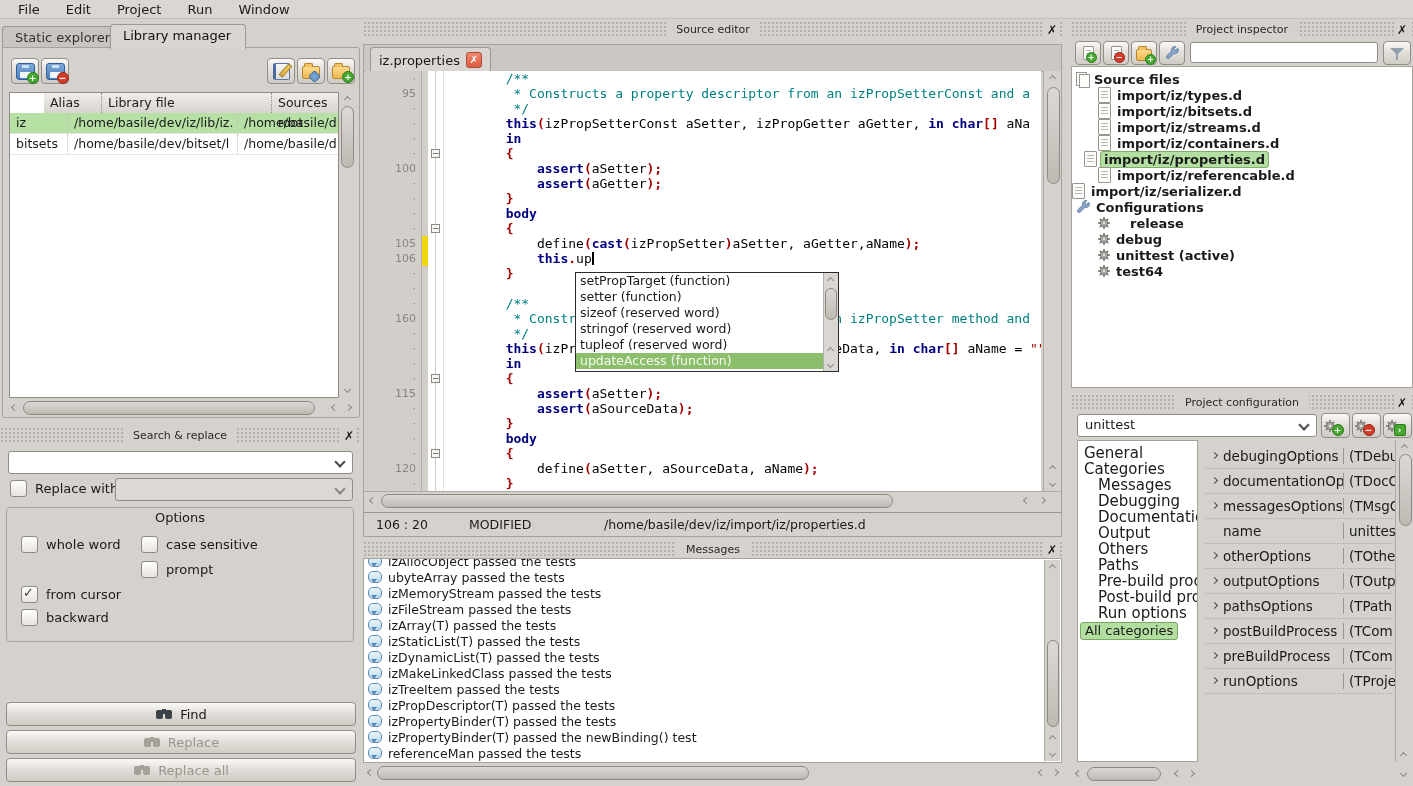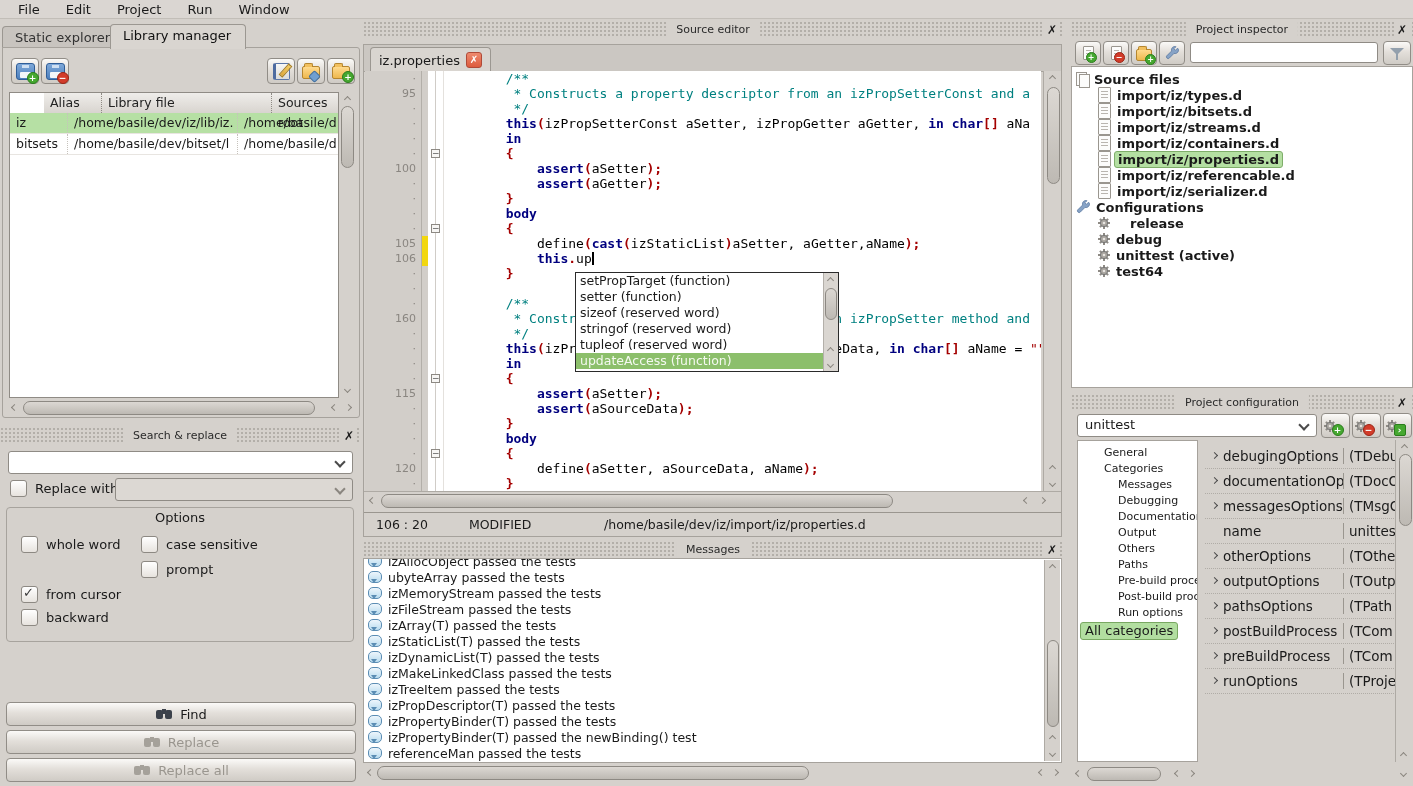--- a/index.html
+++ b/index.html
@@ -114,21 +114,21 @@
   #popup .it{height:16px;line-height:16px;font-size:12.5px;padding-left:4px;white-space:nowrap;}
   #popup .it.sel{background:#8cbf6b;color:#f4f9f0;}
   #pscroll{position:absolute;right:0;top:0;width:14px;height:100%;background:#dad6d1;border-left:1px solid #b3afa9;}
   
   #msglist{left:363px;top:558px;width:699px;height:205px;background:#fff;border:1px solid #a6a29c;box-sizing:border-box;overflow:hidden;}
   .msg{display:flex;align-items:center;gap:6px;height:16px;font-size:12.5px;padding-left:4px;white-space:nowrap;}
   
   .treebox{background:#fff;border:1px solid #a6a29c;box-sizing:border-box;overflow:hidden;}
   .trow{display:flex;align-items:center;gap:6px;height:16px;font-size:13px;white-space:nowrap;}
   .trow .sel-lbl{background:#b4dfa2;border:1px solid #7fae6a;border-radius:3px;padding:0 3px;margin-left:-3px;}
-  .catrow{height:16px;line-height:16px;font-size:11px;white-space:nowrap;overflow:hidden;margin-left:20px;}
+  .catrow{height:16px;line-height:16px;font-size:15px;white-space:nowrap;overflow:hidden;}
   .chip{position:absolute;background:#b2dea0;border:1px solid #79a862;border-radius:3px;font-size:13px;line-height:16px;padding:0 4px;}
   .grow{position:absolute;left:0;right:17px;height:25px;border-bottom:1px dotted #b0aca6;display:flex;align-items:center;}
   .grow .exp{width:18px;display:flex;justify-content:center;}
   .grow .nm{width:120px;font-size:13.5px;white-space:nowrap;overflow:hidden;}
   .grow .vl{border-left:1px solid #9a968f;padding-left:5px;font-size:13.5px;white-space:nowrap;overflow:hidden;flex:1;}
 </style>
 </head>
 <body>
 
 <div id="menubar" class="abs">
@@ -381,21 +381,21 @@
         <div class="ln"><span class="c">         * Constructs a property descriptor from an izPropSetterConst and a</span></div>
         <div class="ln"><span class="c">         */</span></div>
         <div class="ln"><span class="i">        </span><span class="k">this</span><span class="p">(</span><span class="i">izPropSetterConst aSetter, izPropGetter aGetter, </span><span class="k">in</span><span class="i"> </span><span class="k">char</span><span class="p">[]</span><span class="i"> aNa</span></div>
         <div class="ln"><span class="i">        </span><span class="k">in</span></div>
         <div class="ln"><span class="i">        </span><span class="p">{</span></div>
         <div class="ln"><span class="i">            </span><span class="k">assert</span><span class="p">(</span><span class="i">aSetter</span><span class="p">);</span></div>
         <div class="ln"><span class="i">            </span><span class="k">assert</span><span class="p">(</span><span class="i">aGetter</span><span class="p">);</span></div>
         <div class="ln"><span class="i">        </span><span class="p">}</span></div>
         <div class="ln"><span class="i">        </span><span class="k">body</span></div>
         <div class="ln"><span class="i">        </span><span class="p">{</span></div>
-        <div class="ln"><span class="i">            define</span><span class="p">(</span><span class="k">cast</span><span class="p">(</span><span class="i">izStaticList</span><span class="p">)</span><span class="i">aSetter, aGetter,aName</span><span class="p">);</span></div>
+        <div class="ln"><span class="i">            define</span><span class="p">(</span><span class="k">cast</span><span class="p">(</span><span class="i">izPropSetter</span><span class="p">)</span><span class="i">aSetter, aGetter,aName</span><span class="p">);</span></div>
         <div class="ln"><span class="i">            </span><span class="k">this</span><span class="p">.</span><span class="i">up</span><span class="cursor"></span></div>
         <div class="ln"><span class="i">        </span><span class="p">}</span></div>
         <div class="ln"></div>
         <div class="ln"><span class="i">        </span><span class="c">/**</span></div>
         <div class="ln"><span class="c">         * Constructs a property descriptor from an izPropSetter method and</span></div>
         <div class="ln"><span class="c">         */</span></div>
         <div class="ln"><span class="i">        </span><span class="k">this</span><span class="p">(</span><span class="i">izPropSetter aSetter, izSource aSourceData, </span><span class="k">in</span><span class="i"> </span><span class="k">char</span><span class="p">[]</span><span class="i"> aName = </span><span class="s">""</span></div>
         <div class="ln"><span class="i">        </span><span class="k">in</span></div>
         <div class="ln"><span class="i">        </span><span class="p">{</span></div>
         <div class="ln"><span class="i">            </span><span class="k">assert</span><span class="p">(</span><span class="i">aSetter</span><span class="p">);</span></div>
@@ -594,29 +594,29 @@
         <span>import/iz/bitsets.d</span>
       </div>
       <div class="trow" style="padding-left: 26px;">
         <span class="pg"></span>
         <span>import/iz/streams.d</span>
       </div>
       <div class="trow" style="padding-left: 26px; align-items: center;">
         <span class="pg"></span>
         <span>import/iz/containers.d</span>
       </div>
-      <div class="trow" style="padding-left: 26px;">
+      <div class="trow" style="padding-left: 12px;">
         <span class="pg"></span>
         <span class="sel-lbl">import/iz/properties.d</span>
       </div>
       <div class="trow" style="padding-left: 26px;">
         <span class="pg"></span>
         <span>import/iz/referencable.d</span>
       </div>
-      <div class="trow" style="padding-left: 26px;">
+      <div class="trow" style="">
         <span class="pg"></span>
         <span>import/iz/serializer.d</span>
       </div>
       <div class="trow" style="padding-left: 4px;">
         <span class="wr">
           <svg width="14" height="14" viewBox="0 0 14 14">
             <path d="M12.5 2.2 10.4 4.3 8.9 2.8 11 .7A3.4 3.4 0 0 0 6.6 5L2 9.6a1.7 1.7 0 1 0 2.4 2.4L9 7.4a3.4 3.4 0 0 0 4.3-4.4z" fill="#87a3c6" stroke="#53719b" stroke-width="0.7"></path>
           </svg>
         </span>
         <span>Configurations</span>

